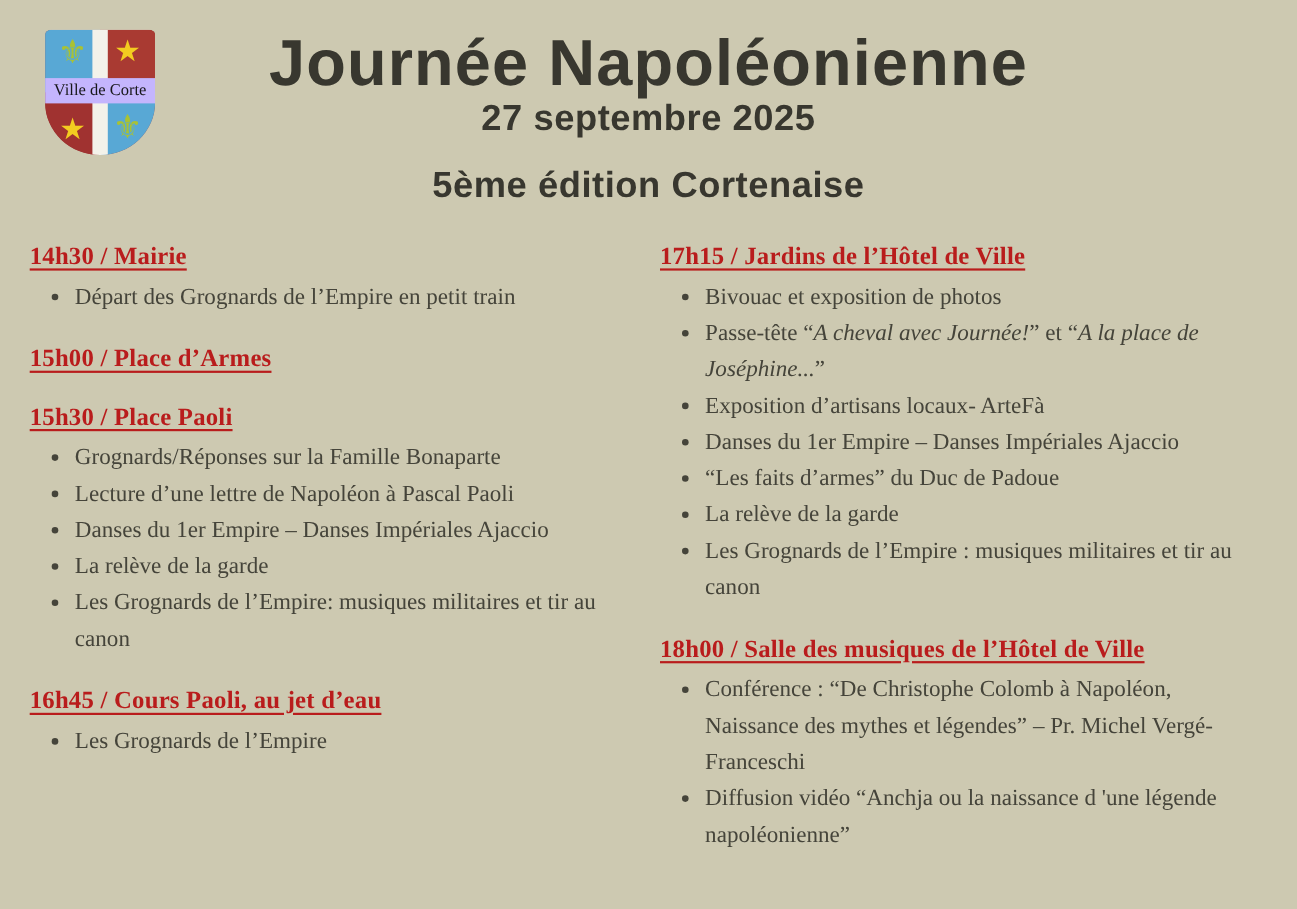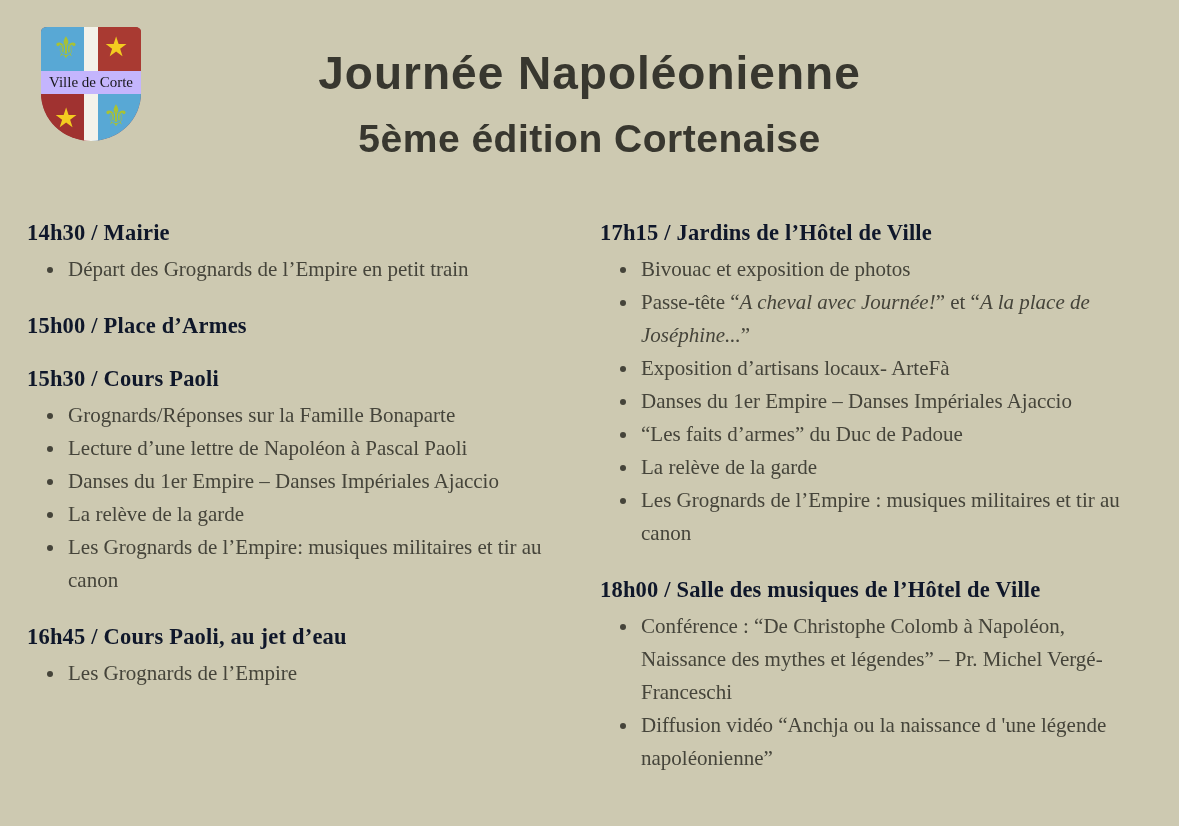--- a/index.html
+++ b/index.html
@@ -20,37 +20,37 @@
     position: absolute;
     left: 0;
     top: 30px;
     width: 1179px;
     text-align: center;
     color: #38372f;
     font-family: "Liberation Sans", sans-serif;
     font-weight: 700;
   }
   .poster-title {
-    font-size: 46px;
+    font-size: 59px;
     line-height: 54px;
     letter-spacing: 1px;
-    margin: 16px;
+    margin: 0;
     text-align: center;
   }
   .poster-date {
     font-size: 33px;
     line-height: 45px;
     letter-spacing: 0.5px;
     margin: 0;
   }
   .poster-edition {
-    font-size: 39px;
+    font-size: 33px;
     line-height: 45px;
     letter-spacing: 0.5px;
-    margin: 0;
+    margin: 16px;
   }
 
   
   .crest {
     position: absolute;
     left: 41px;
     top: 27px;
     width: 100px;
     height: 114px;
   }
@@ -113,21 +113,22 @@
     color: #45443a;
   }
   .col-left  { left: 27px;  width: 556px; }
   .col-right { left: 600px; width: 550px; }
 
   .section { margin-bottom: 27px; }
   .section-heading {
     margin: 0 0 7px 0;
     font-size: 22.5px;
     font-weight: 700;
-    color: #0f172a;
+    color: #b91c1c;
+    text-decoration: underline;
     text-decoration-thickness: 2px;
     text-underline-offset: 4px;
     letter-spacing: 0.2px;
   }
   .section ul {
     margin: 0;
     padding: 0 0 0 39px;
     list-style: disc outside;
   }
   .section li {
@@ -158,35 +159,36 @@
     </div>
     <div class="cross-v"></div>
     <div class="band">
       <span>Ville de Corte</span>
     </div>
   </div>
 </div>
 
 <div class="header-block">
   <div class="poster-title">Journée Napoléonienne</div>
+  <div class="poster-date">27 septembre 2025</div>
   <div class="poster-edition">5ème édition Cortenaise</div>
 </div>
 
 <div class="col col-left" id="col-left">
     <div class="section">
       <h3 class="section-heading">14h30 / Mairie</h3>
       <ul>
         <li><span>Départ des Grognards de l’Empire en petit train</span></li>
       </ul>
     </div>
     <div class="section">
       <h3 class="section-heading">15h00 / Place d’Armes</h3>
     </div>
     <div class="section">
-      <h3 class="section-heading">15h30 / Cours Paoli</h3>
+      <h3 class="section-heading">15h30 / Place Paoli</h3>
       <ul>
         <li><span>Grognards/Réponses sur la Famille Bonaparte</span></li>
         <li><span>Lecture d’une lettre de Napoléon à Pascal Paoli</span></li>
         <li><span>Danses du 1er Empire – Danses Impériales Ajaccio</span></li>
         <li><span>La relève de la garde</span></li>
         <li><span>Les Grognards de l’Empire: musiques militaires et tir au canon</span></li>
       </ul>
     </div>
     <div class="section">
       <h3 class="section-heading">16h45 / Cours Paoli, au jet d’eau</h3>

